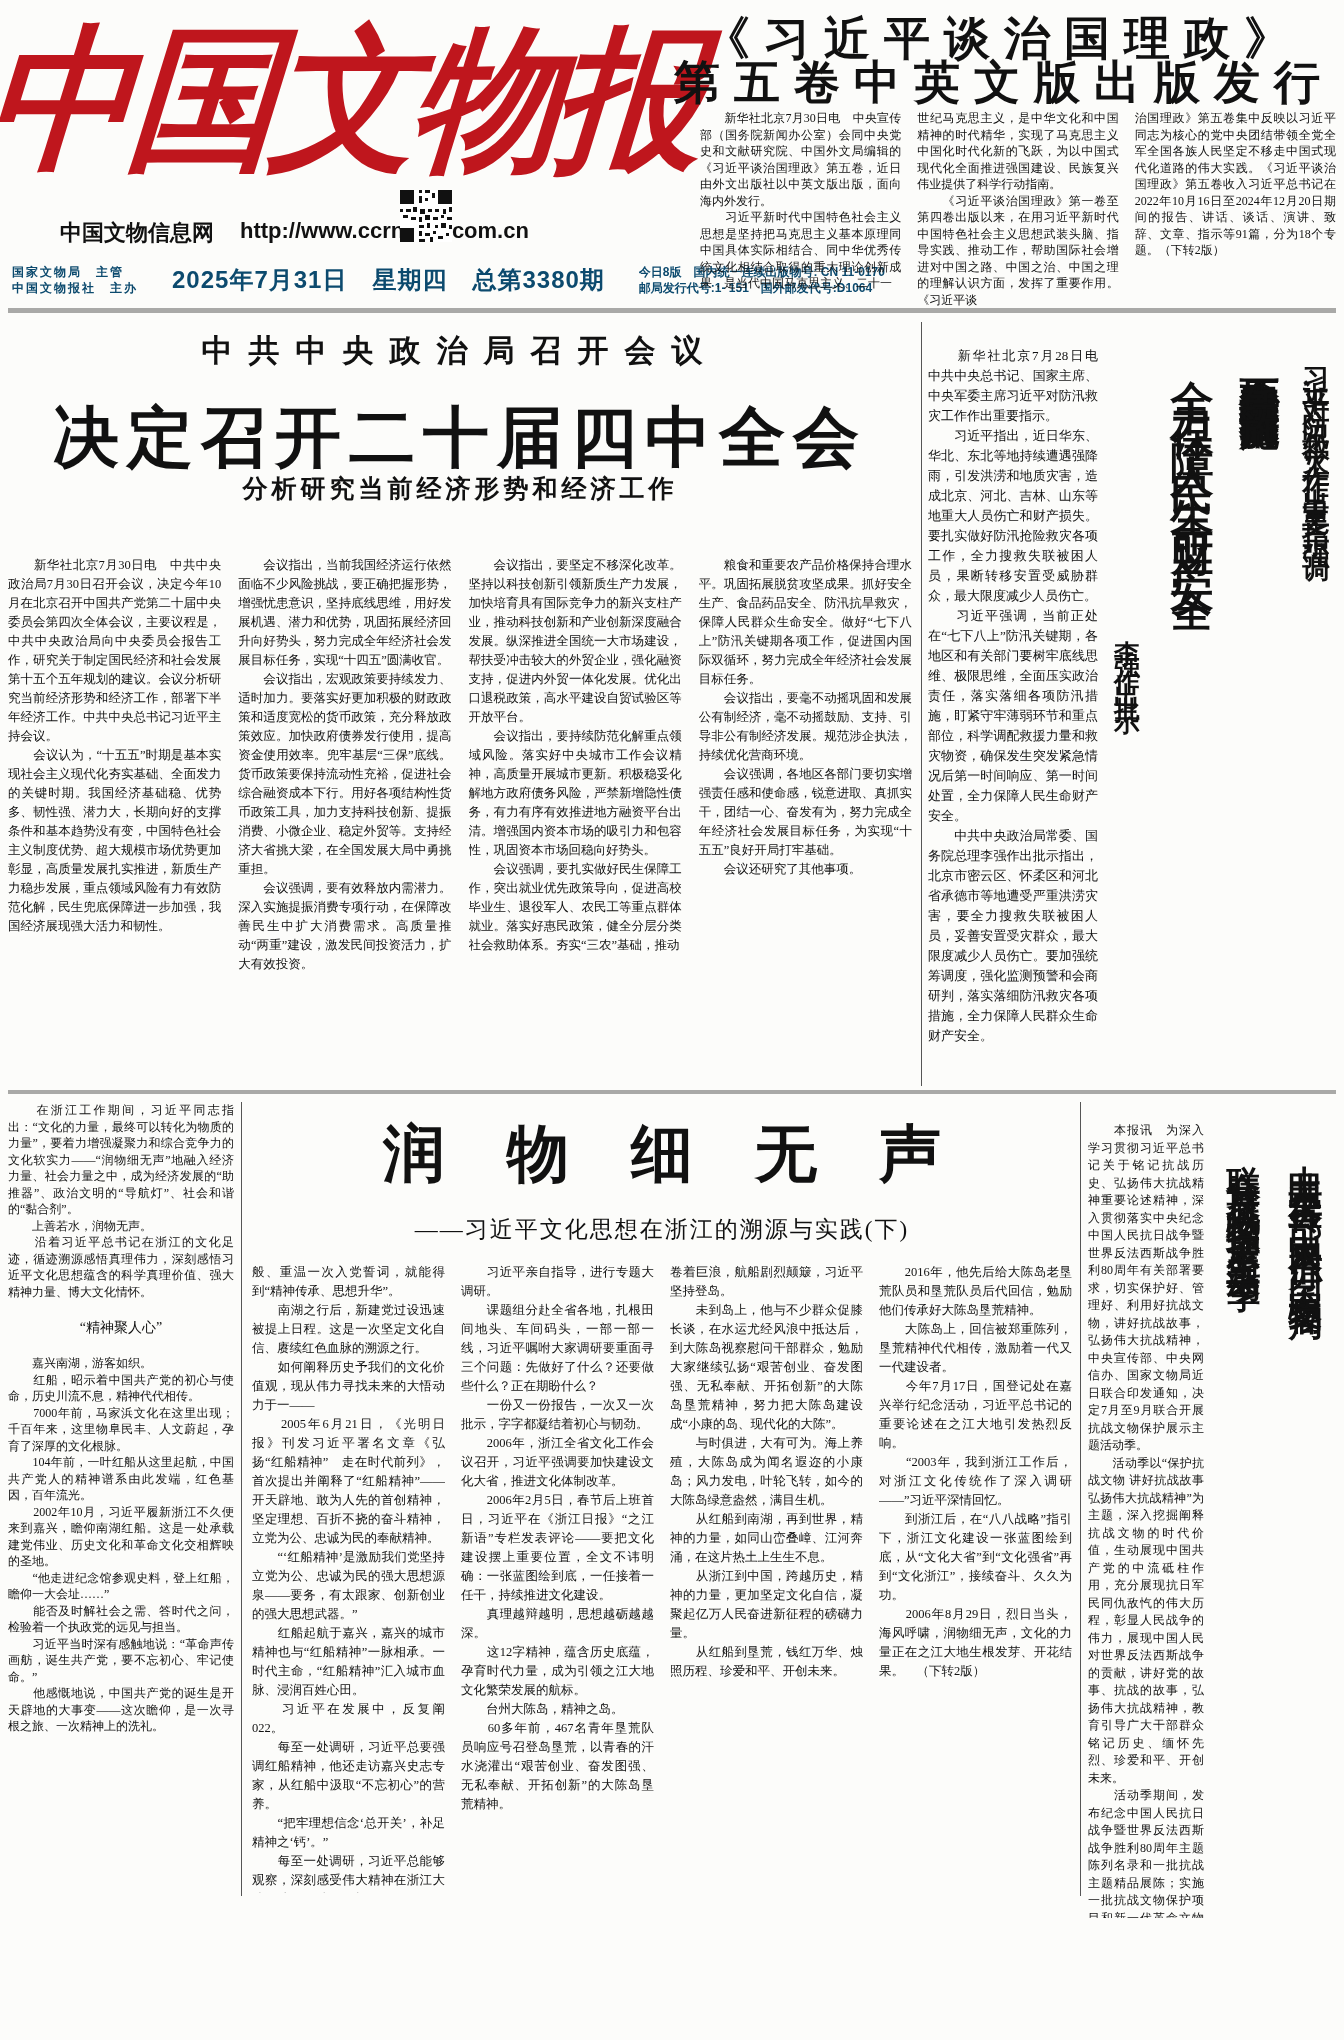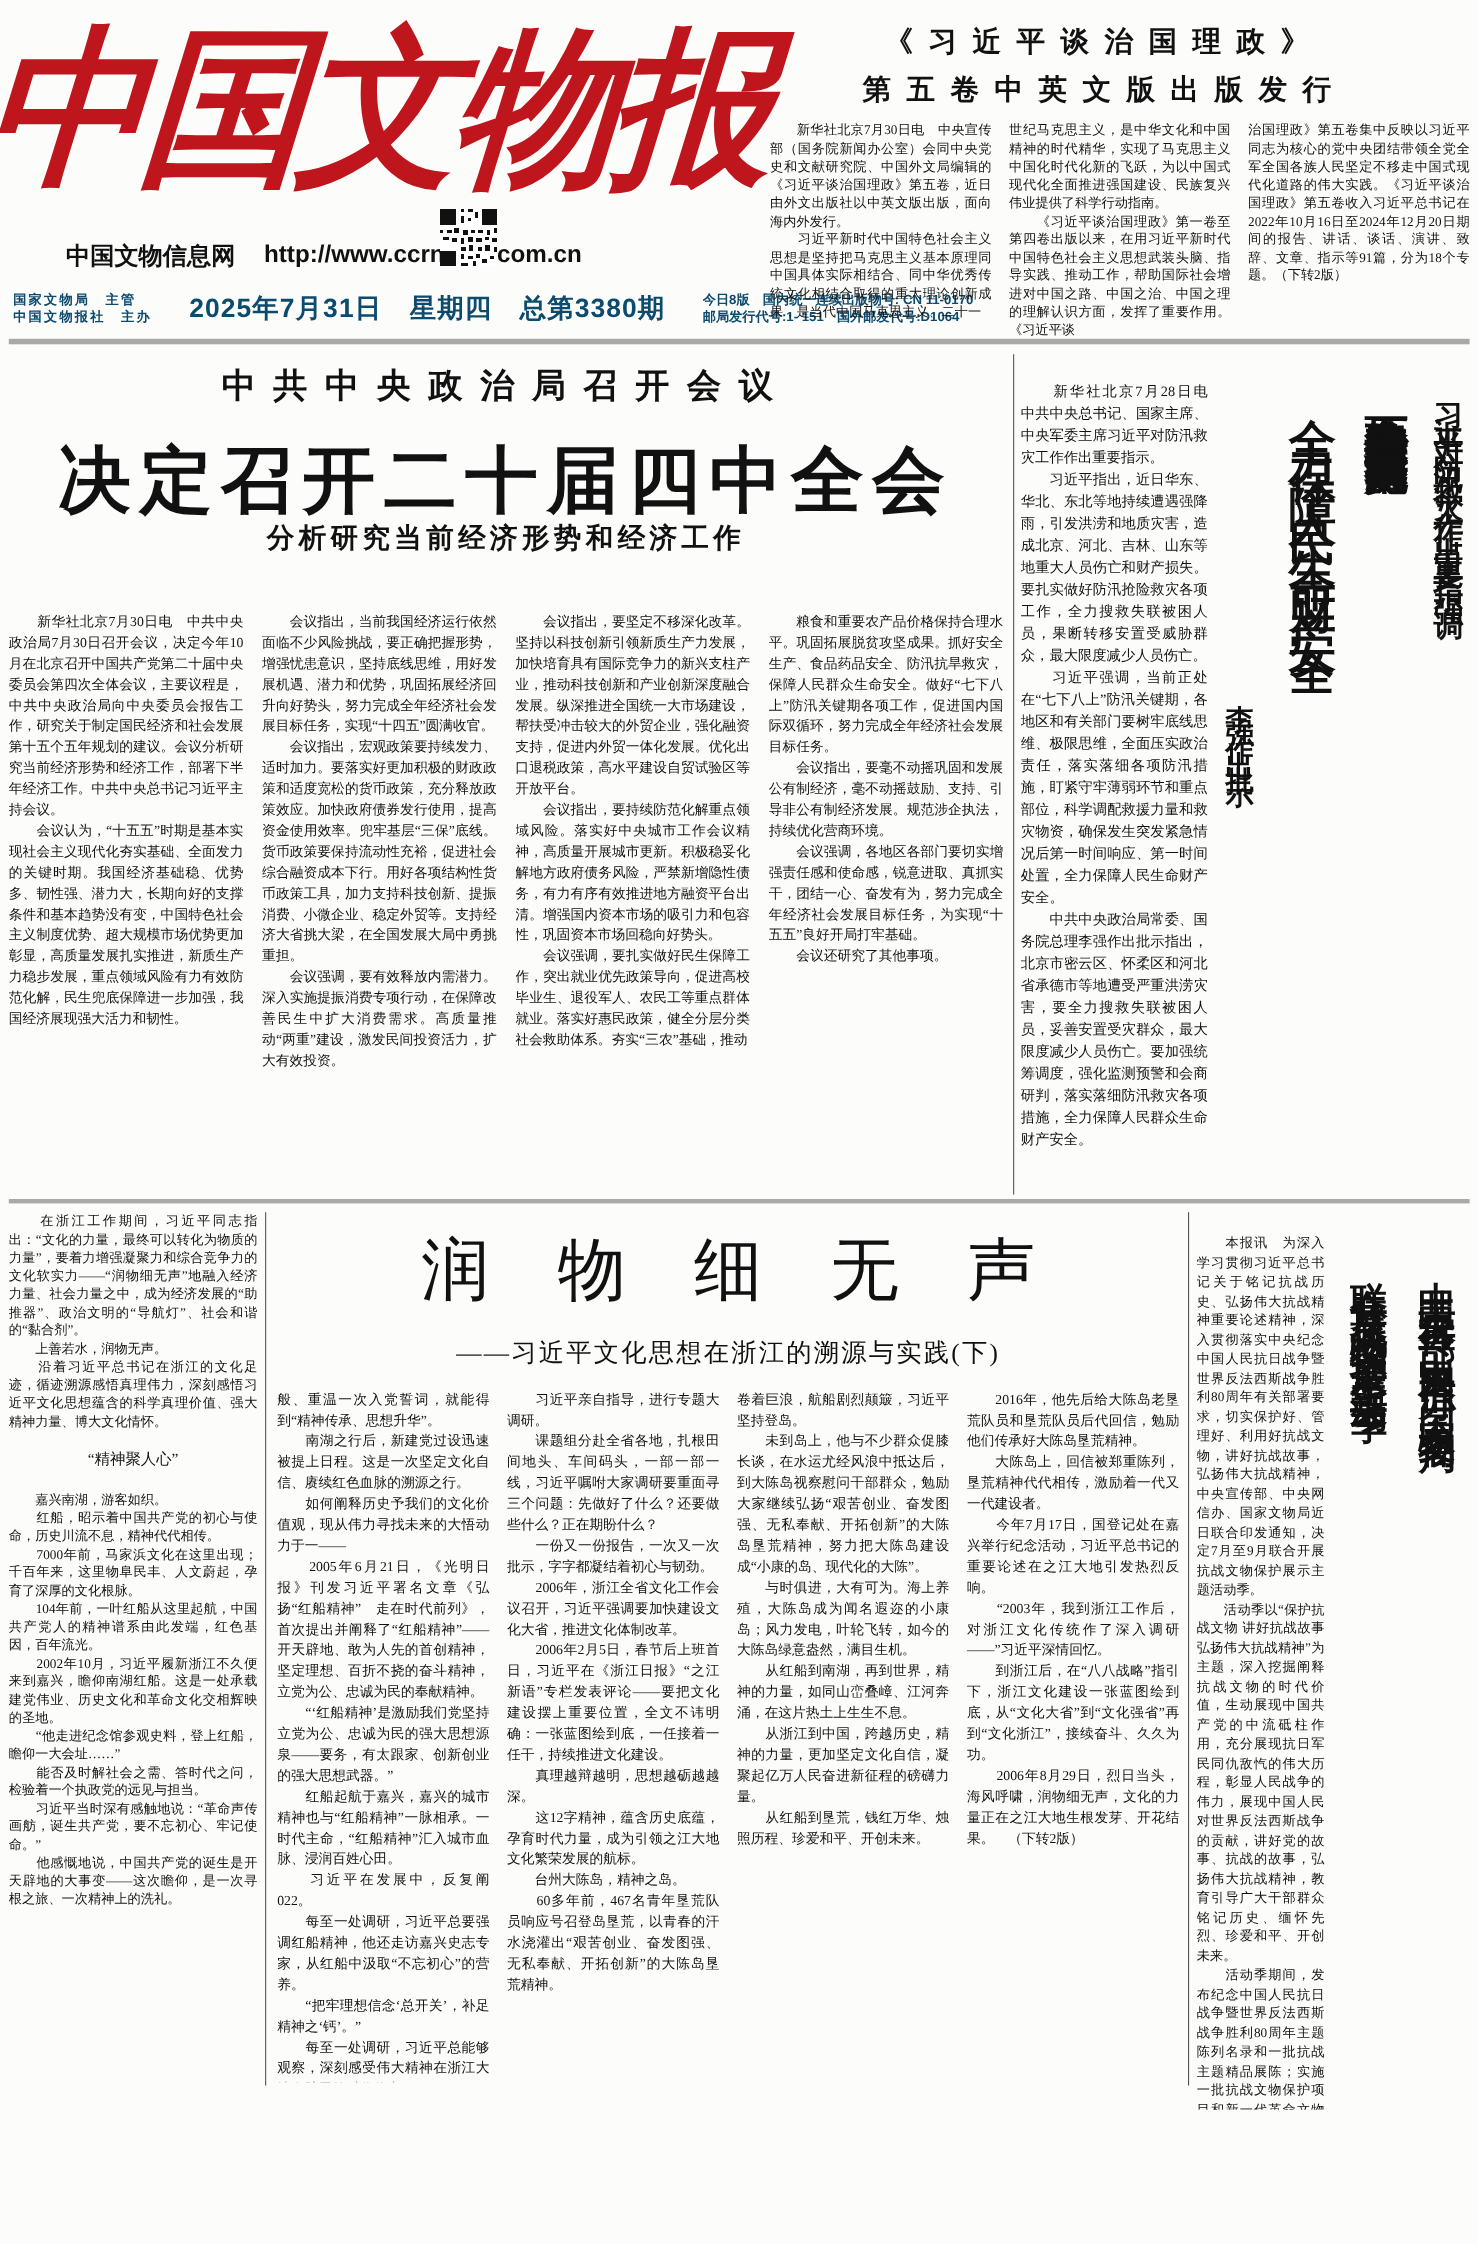--- a/index.html
+++ b/index.html
@@ -16,21 +16,21 @@
   .qr{position:absolute;left:400px;top:190px;width:52px;height:52px;}
   .pubbar{position:absolute;left:12px;top:256px;width:900px;height:48px;display:flex;align-items:center;gap:34px;
           color:#0c4a6e;font-family:"Liberation Sans",sans-serif;font-weight:bold;}
   .pub-owner{font-size:15px;line-height:19px;letter-spacing:2px;white-space:nowrap;}
   .pub-date{font-size:24px;letter-spacing:1px;white-space:nowrap;}
   .pub-issue{font-size:12px;line-height:17px;white-space:nowrap;}
 
   
   .tr-head{position:absolute;left:672px;top:16px;width:664px;text-align:center;
            font-family:"DejaVu Sans","Liberation Sans",sans-serif;font-weight:bold;
-           font-size:26px;line-height:44px;letter-spacing:14px;white-space:nowrap;}
+           font-size:46px;line-height:44px;letter-spacing:14px;white-space:nowrap;}
   .tr-cols{position:absolute;left:700px;top:110px;width:636px;height:196px;display:flex;gap:16px;}
   .smalltext{font-size:12px;line-height:16.5px;text-align:justify;white-space:pre-line;overflow:hidden;}
   .tr-cols .col{flex:1;}
 
   .rule-h{position:absolute;background:#a9a9a7;}
   .rule-v{position:absolute;background:#555;width:1px;}
 
   
   .lead-kicker{position:absolute;left:8px;top:330px;width:904px;text-align:center;
                font-weight:bold;font-size:31px;letter-spacing:16px;white-space:nowrap;}
@@ -56,21 +56,21 @@
           font-weight:bold;font-size:40px;letter-spacing:1px;}
   .fl-hl1{width:46px;padding-top:26px;font-family:"DejaVu Sans","Liberation Sans",sans-serif;
           font-weight:600;font-size:27px;letter-spacing:11px;}
 
   
   .b-leftcol{position:absolute;left:8px;top:1102px;width:226px;height:796px;font-size:12.5px;line-height:19px;}
   .b-leftcol .smalltext{height:auto;}
   .b-subhead{text-align:center;font-weight:normal;font-size:14px;margin:18px 0;}
   .center-block{position:absolute;left:252px;top:1102px;width:820px;height:796px;}
   .c-headline{margin-top:16px;text-align:center;font-family:"DejaVu Sans","Liberation Sans",sans-serif;
-              font-weight:normal;font-size:62px;letter-spacing:62px;text-indent:62px;white-space:nowrap;line-height:72px;}
+              font-weight:bold;font-size:62px;letter-spacing:62px;text-indent:62px;white-space:nowrap;line-height:72px;}
   .c-subtitle{margin-top:24px;text-align:center;font-weight:normal;font-size:23px;letter-spacing:2px;white-space:nowrap;}
   .c-body{margin-top:18px;height:630px;display:flex;gap:16px;}
   .c-body .col{flex:1;font-size:12.5px;line-height:19px;}
 
   .br-block{position:absolute;left:1088px;top:1102px;width:248px;height:796px;display:flex;}
   .br-body{width:116px;height:100%;font-size:12px;line-height:17.5px;margin-top:20px;}
   .br-heads{width:132px;height:100%;writing-mode:vertical-rl;padding-top:36px;}
   .br-heads div{font-weight:bold;font-size:34px;letter-spacing:7px;line-height:62px;}
 
   

